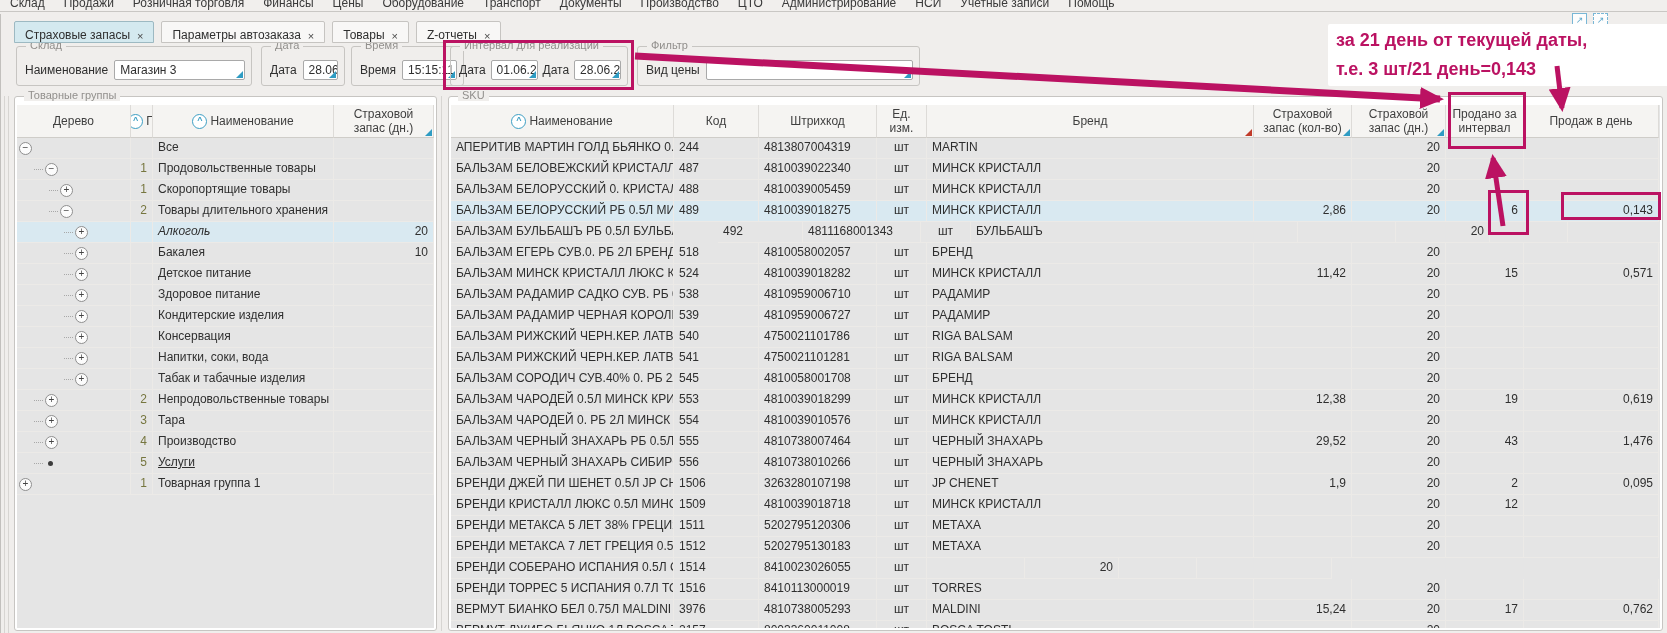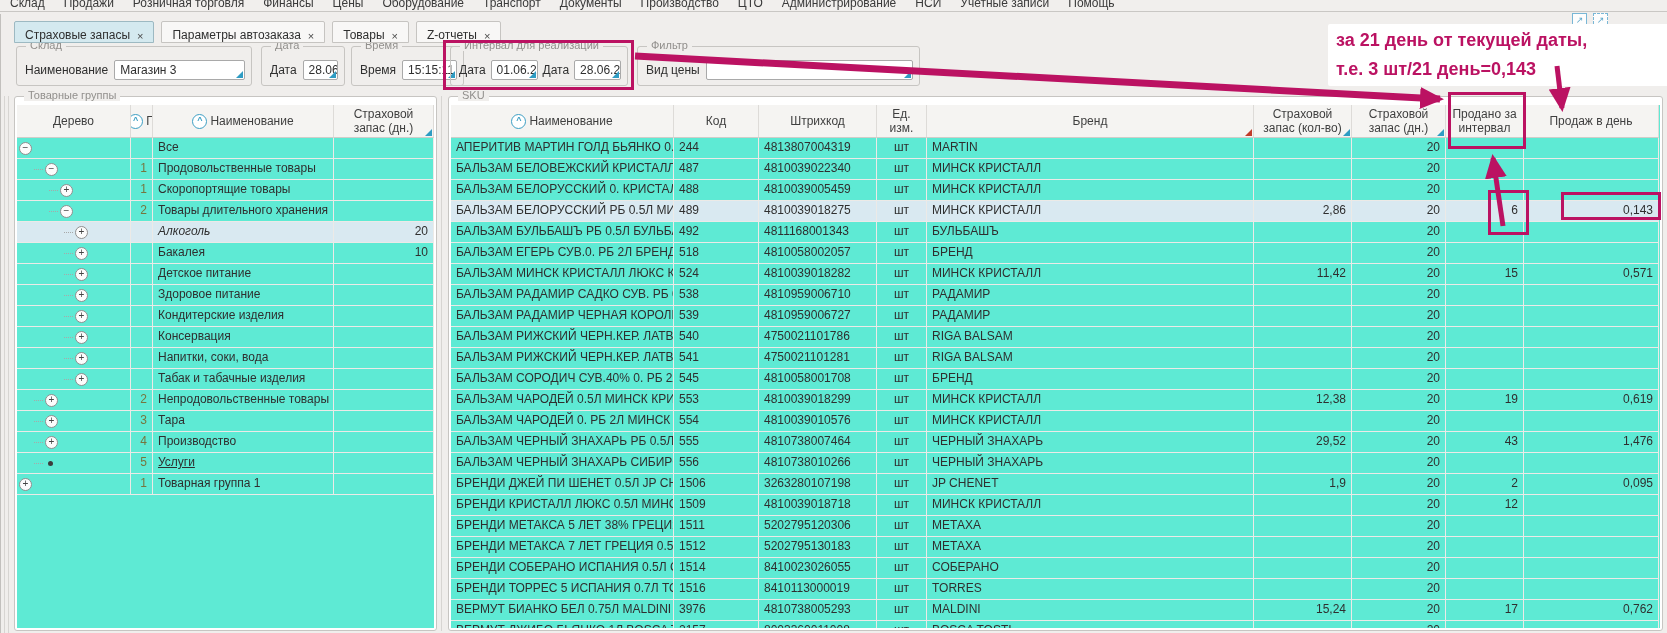--- a/index.html
+++ b/index.html
@@ -22,21 +22,21 @@
             font-size:11px;color:#918f8c;white-space:nowrap;}
   .gb-row{position:absolute;left:8px;right:6px;top:12px;height:22px;display:flex;
           align-items:center;gap:6px;font-size:12px;}
   .gb.white{background:#fff;}
   .input{position:relative;height:20px;background:#fff;border:1px solid #a9a9a9;border-radius:2px;
          font-size:12px;line-height:18px;padding:0 14px 0 5px;box-sizing:border-box;
          overflow:hidden;white-space:nowrap;}
   .input::after{content:"";position:absolute;right:1px;bottom:1px;
          border-left:7px solid transparent;border-bottom:7px solid var(--corner-blue,#2f9cc3);}
   
-  .tbl{position:absolute;top:8px;left:2px;right:2px;bottom:2px;overflow:hidden;background:#5eead4;}
+  .tbl{position:absolute;top:8px;left:2px;right:2px;bottom:2px;overflow:hidden;background:#e5e5e5;}
   .thead{display:flex;height:33px;}
   .th{box-sizing:border-box;position:relative;display:flex;align-items:center;justify-content:center;
       text-align:center;font-size:12px;color:#3f3f3f;background:#f5f4f2;line-height:14px;
       border-right:1px solid #dddbd8;border-bottom:1px solid #cfcdc9;padding:0 3px;overflow:hidden;flex:none;}
   .sort{width:13px;height:13px;border-radius:50%;border:1px solid var(--sort,#3d9fc4);
         color:var(--sort,#3d9fc4);font-size:9px;font-weight:bold;line-height:11px;text-align:center;
         display:inline-block;margin-right:3px;background:#fff;flex:none;}
   .corner{position:absolute;right:1px;bottom:1px;width:0;height:0;border-left:7px solid transparent;}
   .corner.red{border-bottom:7px solid var(--corner-red,#c13b2a);}
   .corner.blue{border-bottom:7px solid var(--corner-blue,#2f9cc3);}
@@ -388,21 +388,21 @@
             <div class="td " style="width: 118px;">4810039018275</div>
             <div class="td al-c" style="width: 50px;">шт</div>
             <div class="td " style="width: 327px;">МИНСК КРИСТАЛЛ</div>
             <div class="td al-r" style="width: 98px;">2,86</div>
             <div class="td al-r" style="width: 94px;">20</div>
             <div class="td al-r" style="width: 78px;">6</div>
             <div class="td al-r" style="width: 135px;">0,143</div>
           </div>
           <div class="row">
             <div class="td " style="width: 223px;">БАЛЬЗАМ БУЛЬБАШЪ РБ 0.5Л БУЛЬБАШЪ</div>
-            <div class="td " style="width: 85px;">492</div>
+            <div class="td " style="width: 85px; margin-left: 44px;">492</div>
             <div class="td " style="width: 118px;">4811168001343</div>
             <div class="td al-c" style="width: 50px;">шт</div>
             <div class="td " style="width: 327px;">БУЛЬБАШЪ</div>
             <div class="td al-r" style="width: 98px;"></div>
             <div class="td al-r" style="width: 94px;">20</div>
             <div class="td al-r" style="width: 78px;"></div>
             <div class="td al-r" style="width: 135px;"></div>
           </div>
           <div class="row">
             <div class="td " style="width: 223px;">БАЛЬЗАМ ЕГЕРЬ СУВ.0. РБ 2Л БРЕНД</div>
@@ -567,21 +567,20 @@
             <div class="td al-r" style="width: 98px;"></div>
             <div class="td al-r" style="width: 94px;">20</div>
             <div class="td al-r" style="width: 78px;"></div>
             <div class="td al-r" style="width: 135px;"></div>
           </div>
           <div class="row">
             <div class="td " style="width: 223px;">БРЕНДИ СОБЕРАНО ИСПАНИЯ 0.5Л СОБЕРАНО</div>
             <div class="td " style="width: 85px;">1514</div>
             <div class="td " style="width: 118px;">8410023026055</div>
             <div class="td al-c" style="width: 50px;">шт</div>
-            <div class="td " style="width: 327px;">СОБЕРАНО</div>
             <div class="td al-r" style="width: 98px;"></div>
             <div class="td al-r" style="width: 94px;">20</div>
             <div class="td al-r" style="width: 78px;"></div>
             <div class="td al-r" style="width: 135px;"></div>
           </div>
           <div class="row">
             <div class="td " style="width: 223px;">БРЕНДИ ТОРРЕС 5 ИСПАНИЯ 0.7Л TORRES</div>
             <div class="td " style="width: 85px;">1516</div>
             <div class="td " style="width: 118px;">8410113000019</div>
             <div class="td al-c" style="width: 50px;">шт</div>

